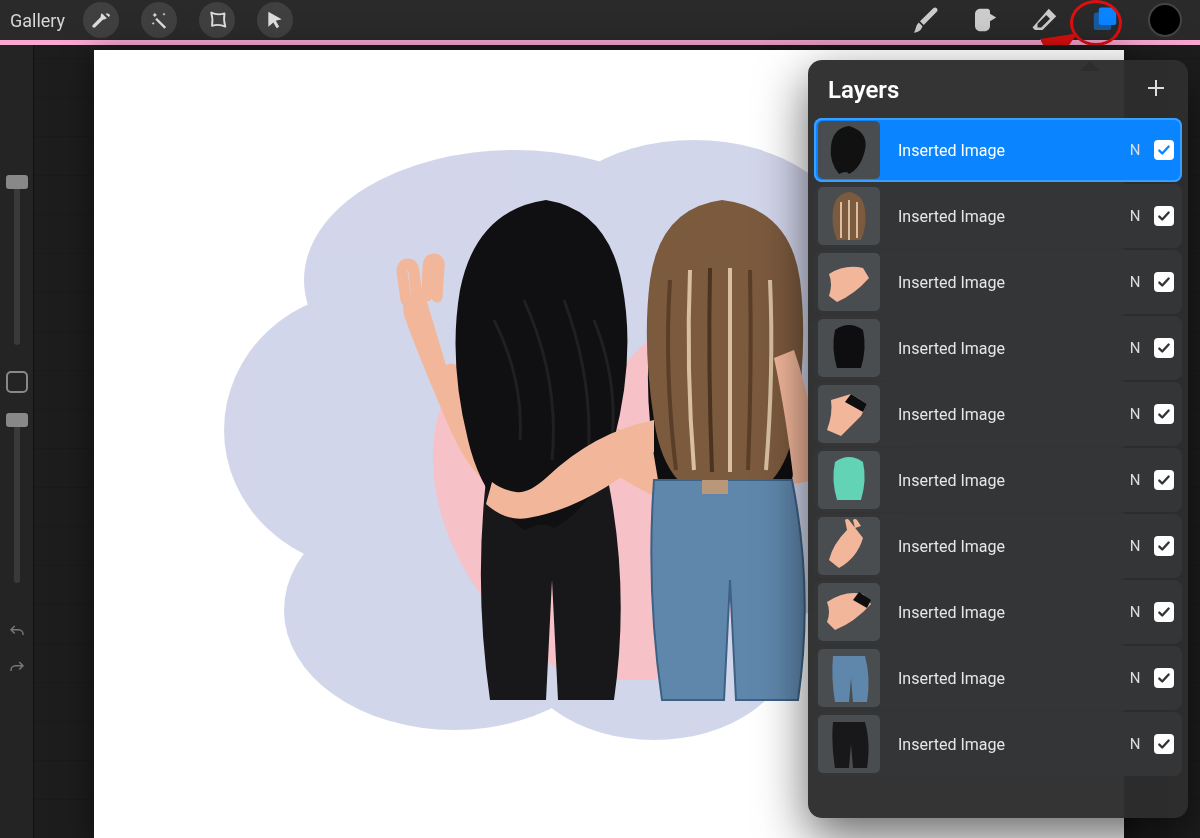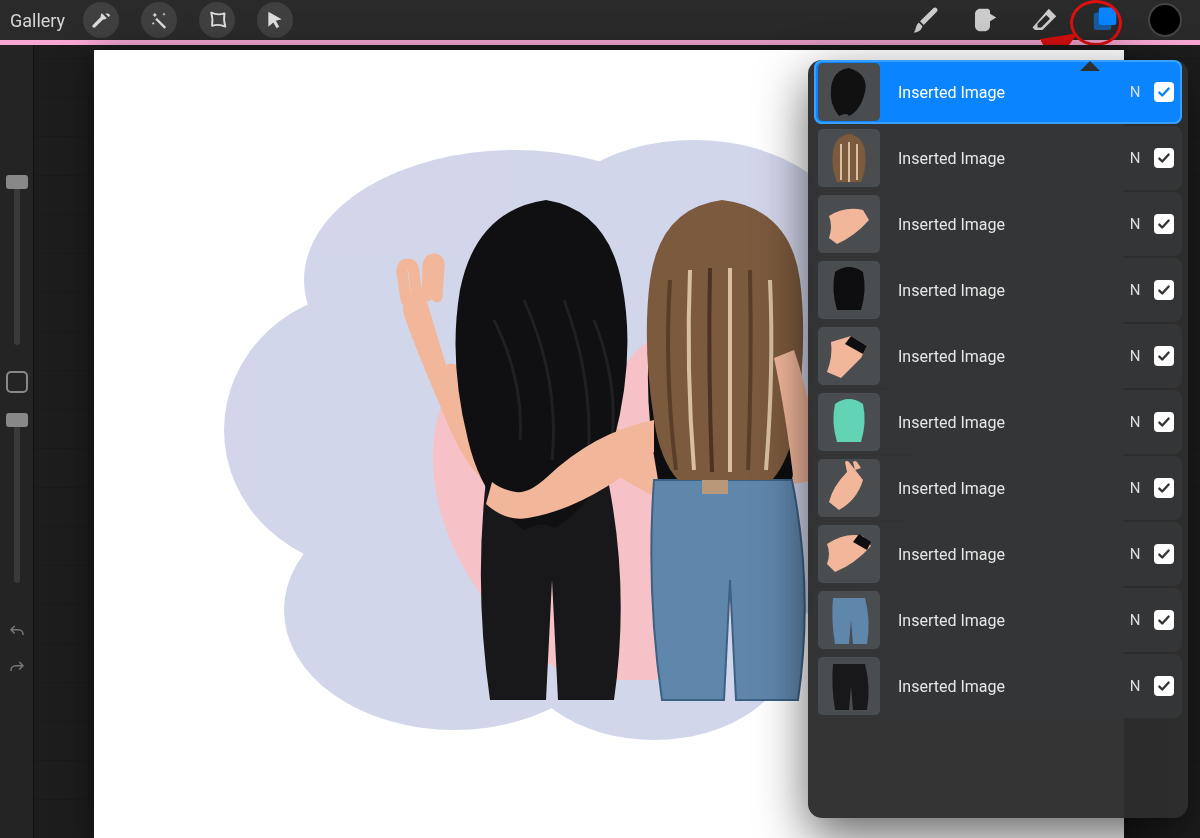--- a/index.html
+++ b/index.html
@@ -237,20 +237,28 @@
         <path d="M656 220 q2 100 -2 200" stroke="#5a3e28"></path>
         <path d="M676 230 q4 90 -4 190" stroke="#d7bfa0"></path>
       </g>
 
       <path d="M700 300 q24 70 22 130 l-22 4 q-8 -70 -20 -126z" fill="#f2b79b"></path>
     </svg>
   </div>
 </div>
 
 <div class="layers-panel">
+  <div class="layers-head">
+    <span class="layers-title">Layers</span>
+    <span class="add-layer">
+      <svg viewBox="0 0 24 24" fill="none" stroke="currentColor" stroke-width="2">
+          <path d="M12 4v16M4 12h16"></path>
+        </svg>
+    </span>
+  </div>
   <div class="layers-list" id="layers-list">
       <div class="layer-row selected">
         <div class="thumb">
           <svg viewBox="0 0 56 56">
             <path d="M28 4q-16 2-18 20 q-2 16 8 28 q8-4 10 0 q12-6 16-24 q4-18-16-24z" fill="#111"></path>
           </svg>
         </div>
         <span class="layer-name">Inserted Image</span>
         <span class="blend">N</span>
         <span class="vis-check">

